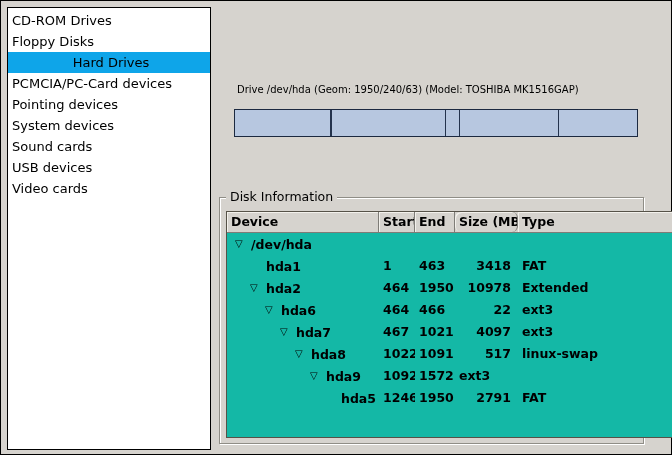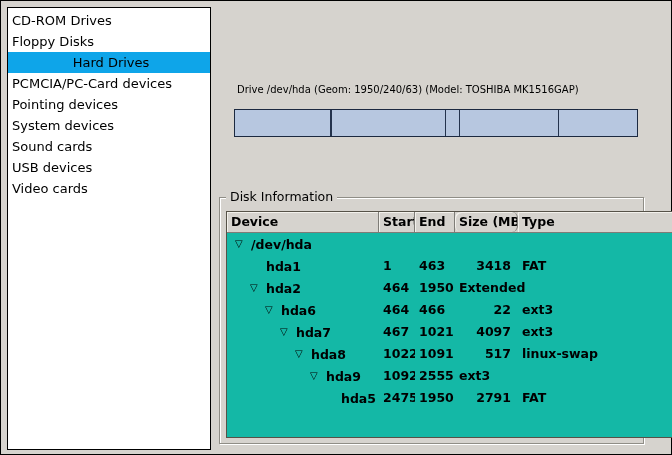--- a/index.html
+++ b/index.html
@@ -179,20 +179,21 @@
             <div class="td c-type num">FAT</div>
           </div>
           <div class="trow">
             <div class="td c-device">
               <span class="spacer" style="width: 19px;"></span>
               <span class="expander">▽</span>
               <span class="devname">hda2</span>
             </div>
             <div class="td c-start num">464</div>
             <div class="td c-end num">1950</div>
+            <div class="td c-size num right">10978</div>
             <div class="td c-type num">Extended</div>
           </div>
           <div class="trow">
             <div class="td c-device">
               <span class="spacer" style="width: 34px;"></span>
               <span class="expander">▽</span>
               <span class="devname">hda6</span>
             </div>
             <div class="td c-start num">464</div>
             <div class="td c-end num">466</div>
@@ -221,30 +222,30 @@
             <div class="td c-size num right">517</div>
             <div class="td c-type num">linux-swap</div>
           </div>
           <div class="trow">
             <div class="td c-device">
               <span class="spacer" style="width: 79px;"></span>
               <span class="expander">▽</span>
               <span class="devname">hda9</span>
             </div>
             <div class="td c-start num">1092</div>
-            <div class="td c-end num">2555</div>
+            <div class="td c-end num">1572</div>
             <div class="td c-type num">ext3</div>
           </div>
           <div class="trow">
             <div class="td c-device">
               <span class="spacer" style="width: 94px;"></span>
               <span class="expander"></span>
               <span class="devname">hda5</span>
             </div>
-            <div class="td c-start num">2475</div>
+            <div class="td c-start num">1246</div>
             <div class="td c-end num">1950</div>
             <div class="td c-size num right">2791</div>
             <div class="td c-type num">FAT</div>
           </div>
         </div>
     </div>
   </div>
 
 </div>
 

